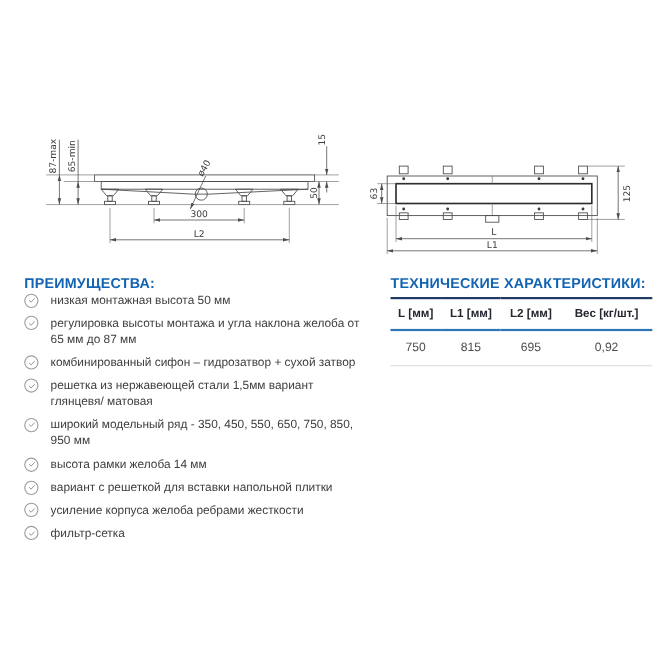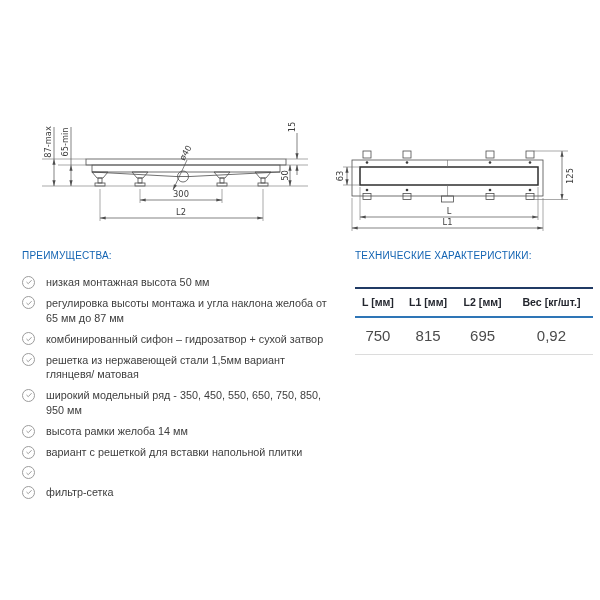--- a/index.html
+++ b/index.html
@@ -7,34 +7,34 @@
         font-family:"Liberation Sans",sans-serif;}
   .dwg{position:absolute;}
   .dwg text{font-family:"DejaVu Sans",sans-serif;font-size:8.3px;fill:#3c3c3c;}
   .ln{stroke:#4d4d4d;stroke-width:.8;fill:none;}
   .thin{stroke:#6f6f6f;stroke-width:.6;fill:none;}
   .dim{stroke:#4d4d4d;stroke-width:.7;fill:none;}
   .dk{stroke:#2e2e2e;stroke-width:1.5;fill:none;}
   .fillgray{fill:#3a3a3a;stroke:none;}
 
   #advantages{position:absolute;left:22px;top:250px;width:314px;}
-  .sec-title{font-size:10px;font-weight:400;color:#1263b2;letter-spacing:.2px;}
-  .adv-list{list-style:none;margin:14px 0 0;padding:0;}
+  .sec-title{font-size:13px;font-weight:700;color:#1263b2;letter-spacing:.2px;}
+  .adv-list{list-style:none;margin:1px 0 0;padding:0;}
   .adv-item{display:flex;align-items:flex-start;gap:11px;margin-bottom:6px;
             font-size:10.8px;color:#3d3d3d;line-height:1.38;}
   .check{flex:0 0 13px;width:13px;height:13px;box-sizing:border-box;border:1.2px solid #9c9c9c;
          border-radius:50%;margin-top:.5px;display:flex;align-items:center;justify-content:center;}
   .check svg{width:8px;height:8px;display:block;}
 
   #specs{position:absolute;left:355px;top:250px;width:238px;}
   #specs .sec-title{white-space:nowrap;}
-  .spec-table{width:100%;border-collapse:collapse;margin-top:26px;border-top:2px solid #203a64;}
+  .spec-table{width:100%;border-collapse:collapse;margin-top:5px;border-top:2px solid #203a64;}
   .spec-table th{font-size:10.6px;font-weight:700;color:#23262e;padding:7px 0 8px;
                  border-bottom:2px solid #2e75b6;text-align:center;}
-  .spec-table td{font-size:15px;color:#4b4b4b;padding:9px 0 10px;
+  .spec-table td{font-size:11px;color:#4b4b4b;padding:9px 0 10px;
                  border-bottom:1px solid #dcdcdc;text-align:center;}
 </style>
 </head>
 <body>
 
 <div class="page">
 
   <svg class="dwg" style="left:30px;top:105px;" width="305" height="135" viewBox="0 0 305 135">
     <defs>
       <marker id="ah1" viewBox="0 0 6 4" markerWidth="6" markerHeight="4" refX="5.7" refY="2" orient="auto-start-reverse" markerUnits="userSpaceOnUse">
@@ -210,20 +210,21 @@
             </svg>
           </span>
         <span>вариант с решеткой для вставки напольной плитки</span>
       </li>
       <li class="adv-item">
         <span class="check">
             <svg viewBox="0 0 10 10">
               <path d="M2.2,5.3 L4.1,7.1 L7.9,3.1" stroke="#8f8f8f" stroke-width="1.1" fill="none" stroke-linecap="round" stroke-linejoin="round"></path>
             </svg>
           </span>
+        <span>усиление корпуса желоба ребрами жесткости</span>
       </li>
       <li class="adv-item">
         <span class="check">
             <svg viewBox="0 0 10 10">
               <path d="M2.2,5.3 L4.1,7.1 L7.9,3.1" stroke="#8f8f8f" stroke-width="1.1" fill="none" stroke-linecap="round" stroke-linejoin="round"></path>
             </svg>
           </span>
         <span>фильтр-сетка</span>
       </li>
     </ul>

